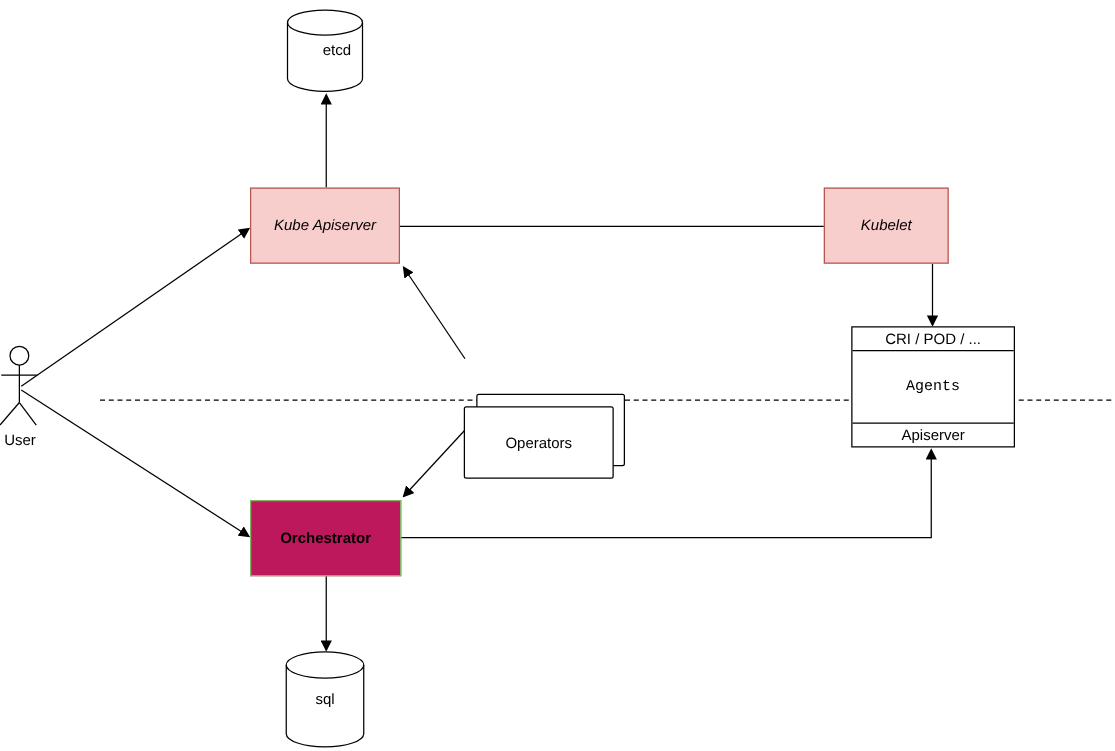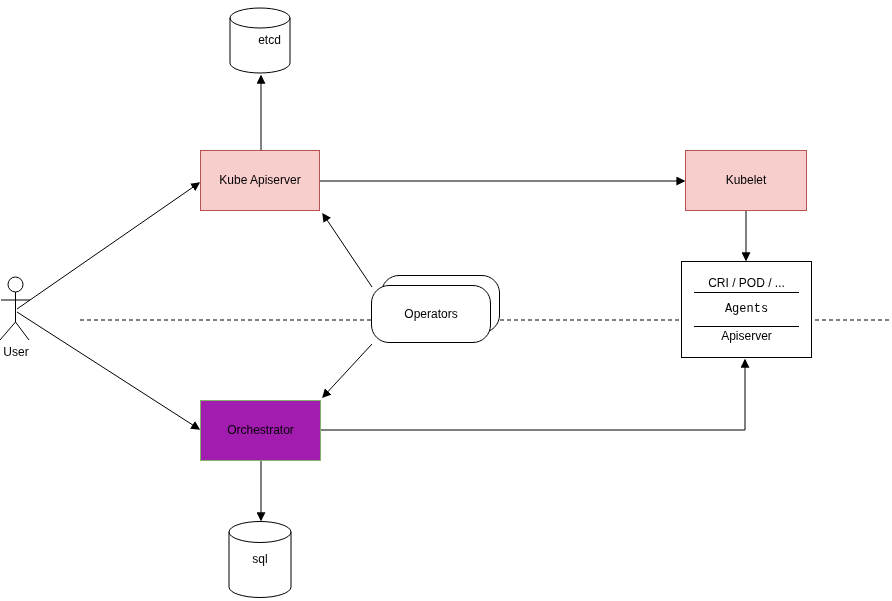--- a/index.html
+++ b/index.html
@@ -22,33 +22,33 @@
   .node {
     position: absolute;
     box-sizing: border-box;
     display: flex;
     align-items: center;
     justify-content: center;
     text-align: center;
     z-index: 2;
     line-height: 1.2;
   }
-  .red   { background: #F8CECC; border: 1px solid #B85450; }
-  .green { background: #a21caf; border: 1px solid #82B366; }
+  .red   { background: #F8CECC; border: 1px solid #B85450; font-style: italic; }
+  .green { background: #be185d; border: 1px solid #82B366; font-weight: bold; }
   .plain { background: #FFFFFF; border: 1px solid #000000; }
-  .rounded { border-radius: 18px; }
+  .rounded { border-radius: 2px; margin-top: 40px; }
   .node-apiserver    { left: 200px; top: 150px; width: 120px; height: 61px; }
-  .node-kubelet      { left: 685px; top: 150px; width: 122px; height: 61px; }
+  .node-kubelet      { left: 659px; top: 150px; width: 100px; height: 61px; }
   .node-orchestrator { left: 200px; top: 400px; width: 121px; height: 61px; }
   .node-operators-back  { left: 381px; top: 275px; width: 119px; height: 58px; }
   .node-operators-front { left: 371px; top: 285px; width: 120px; height: 58px; }
   .node-agents {
     left: 681px; top: 261px; width: 131px; height: 97px;
     flex-direction: column;
-    padding: 12px;
+    padding: 0;
   }
   .agents-row {
     box-sizing: border-box;
     width: 100%;
     display: flex;
     align-items: center;
     justify-content: center;
   }
   .agents-header { height: 19px; border-bottom: 1px solid #000000; }
   .agents-body   { flex: 1; font-family: Liberation Mono, monospace; }

